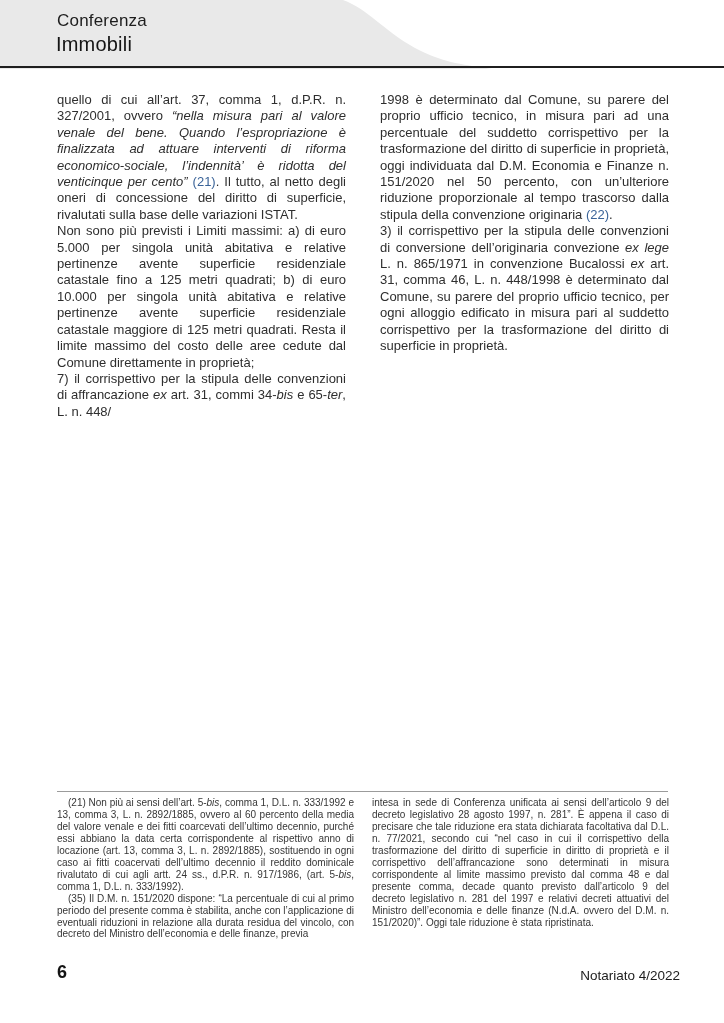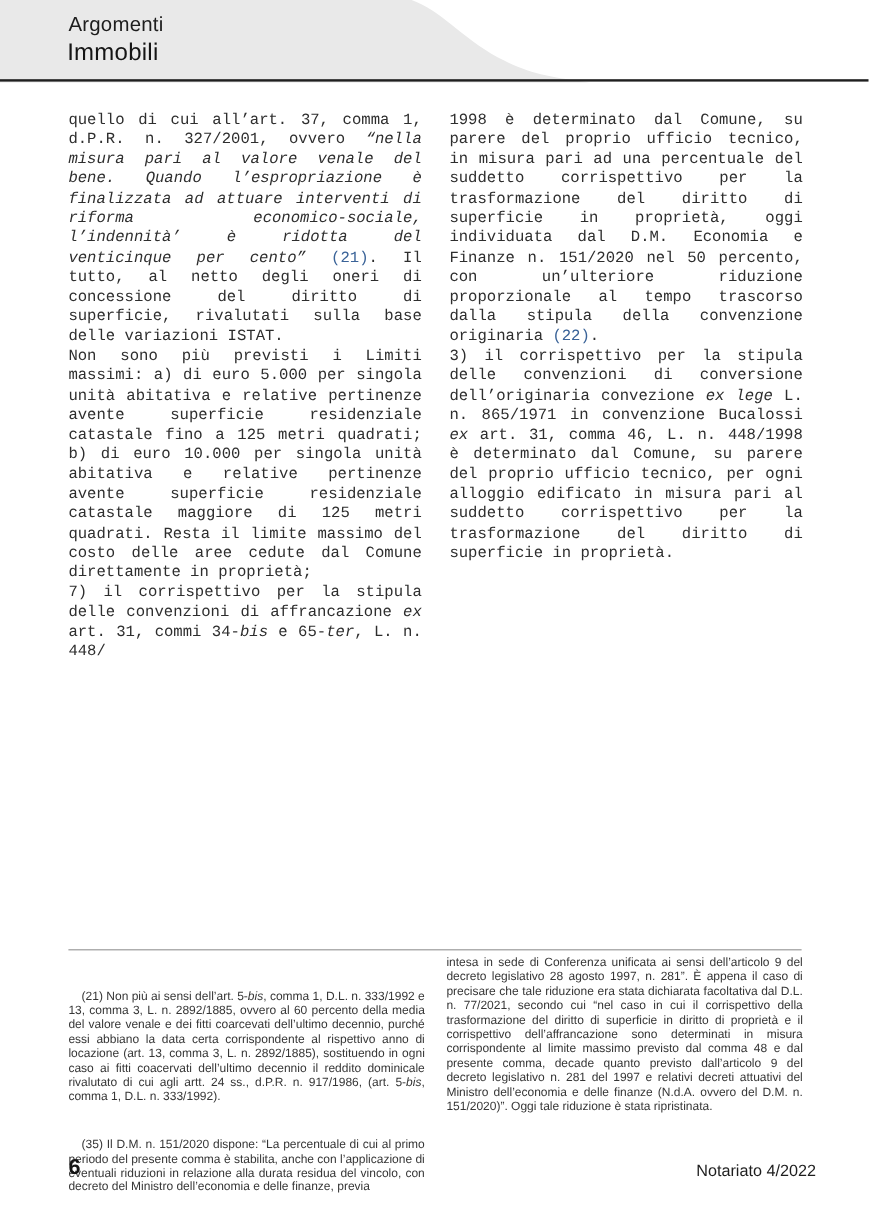--- a/index.html
+++ b/index.html
@@ -19,60 +19,60 @@
     position:absolute; left:56px; top:30px;
     font-size:20px; line-height:28px; color:#141414; letter-spacing:.2px;
   }
   .header-rule {
     position:absolute; left:0; top:66px; width:724px; height:2px;
     background: var(--rule, #1f1f1f);
   }
   
   .body-columns {
     position:absolute; left:57px; top:92px; width:612px;
-    display:flex; gap:23px;
-    font-family:Liberation Mono, monospace;
+    display:flex; gap:34px;
+    font-family:Liberation Sans, sans-serif;
     font-size:13px; line-height:16.4px; color:#2e2e2e;
   }
   .body-columns .col { width:297px; text-align:justify; }
   .para { margin:0; padding:0; }
   .it { font-style:italic; }
   .ref { color: var(--ref_link, #3a6398); cursor:pointer; }
   
   .footnote-rule {
     position:absolute; left:57px; top:791px; width:611px; height:1px;
     background: var(--footnote_rule, #9b9b9b);
   }
   .footnotes {
     position:absolute; left:57px; top:797px; width:612px;
     display:flex; gap:18px;
     font-size:10px; line-height:11.95px; color:#363636;
   }
   .footnotes .fn-col { width:297px; text-align:justify; }
-  .footnotes .para.indent { text-indent:11px;margin-top:28px; }
+  .footnotes .para.indent { text-indent:11px; }
   
   .page-num {
     position:absolute; left:57px; top:962px;
     font-size:18px; font-weight:bold; color:#141414;
   }
   .journal {
     position:absolute; right:44px; top:968px;
     font-size:13.5px; color:#1d1d1d;
   }
 </style>
 </head>
 <body>
 
 <div class="page">
 
   <svg class="header-shape" viewBox="0 0 500 69" preserveAspectRatio="none" aria-hidden="true">
     <path d="M0 0 H343 C368 9 383 30 415 48 C442 62 458 64 492 69 H0 Z"></path>
   </svg>
 
-  <div class="kicker">Argomenti</div>
+  <div class="kicker">Conferenza</div>
   <div class="title">Immobili</div>
   <div class="header-rule"></div>
 
   <main class="body-columns">
     <div class="col">
         <p class="para"><span>quello di cui all’art. 37, comma 1, d.P.R. n. 327/2001, ovvero </span><span class="it">“nella misura pari al valore venale del bene. Quando l’espropriazione è finalizzata ad attuare interventi di riforma economico-sociale, l’indennità’ è ridotta del venticinque per cento”</span><span> </span><span class="ref">(21)</span><span>. Il tutto, al netto degli oneri di concessione del diritto di superficie, rivalutati sulla base delle variazioni ISTAT.</span></p>
         <p class="para"><span>Non sono più previsti i Limiti massimi: a) di euro 5.000 per singola unità abitativa e relative pertinenze avente superficie residenziale catastale fino a 125 metri quadrati; b) di euro 10.000 per singola unità abitativa e relative pertinenze avente superficie residenziale catastale maggiore di 125 metri quadrati. Resta il limite massimo del costo delle aree cedute dal Comune direttamente in proprietà;</span></p>
         <p class="para"><span>7) il corrispettivo per la stipula delle convenzioni di affrancazione </span><span class="it">ex</span><span> art. 31, commi 34-</span><span class="it">bis</span><span> e 65-</span><span class="it">ter</span><span>, L. n. 448/</span></p>
       </div>
     <div class="col">

